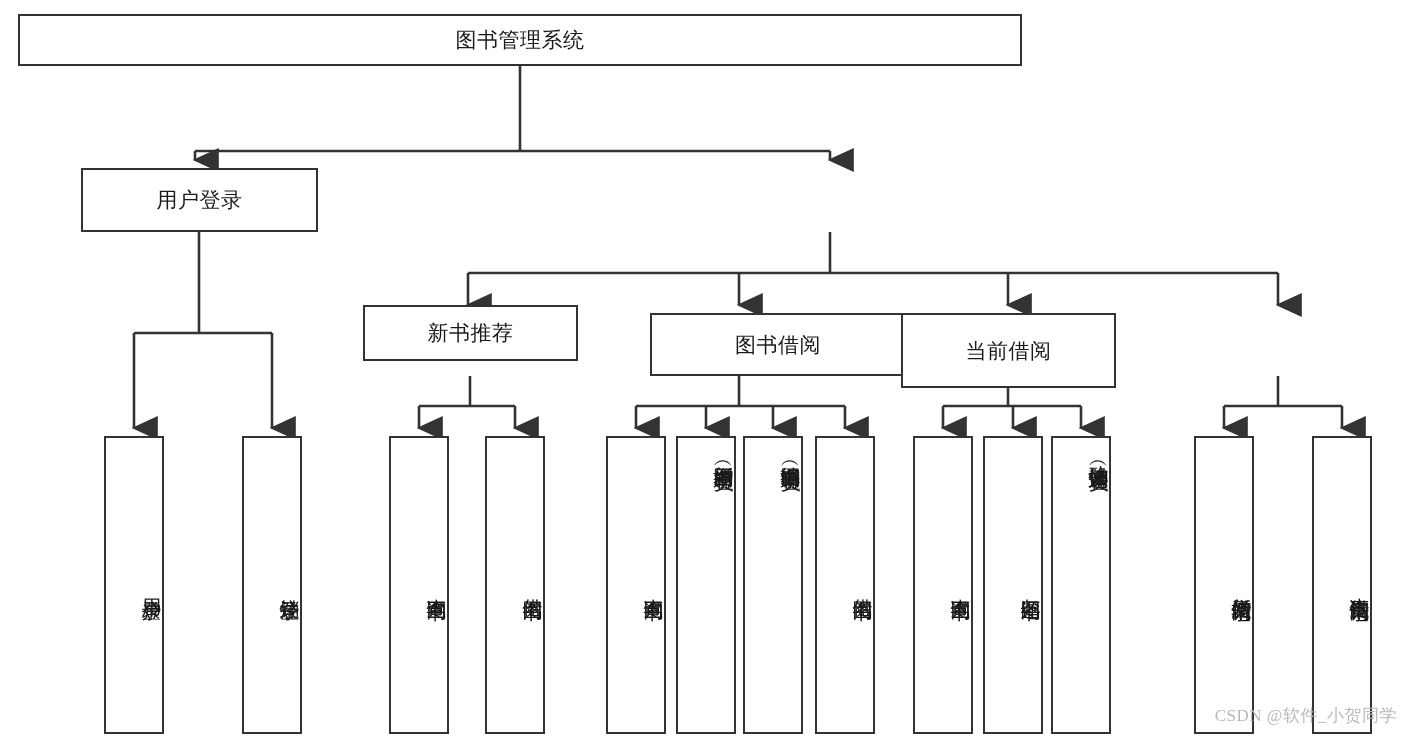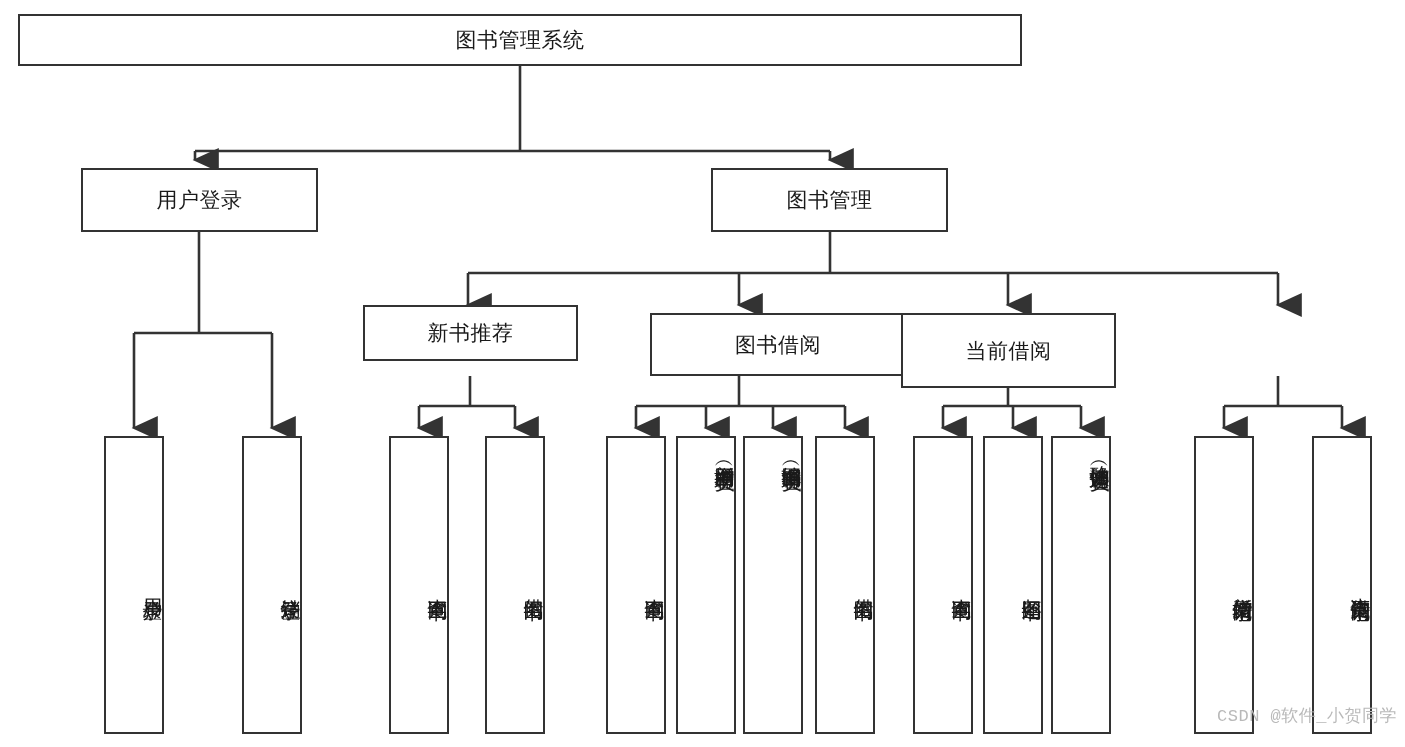--- a/index.html
+++ b/index.html
@@ -5,21 +5,21 @@
   html, body {
     margin: 0;
     padding: 0;
     background: #ffffff;
   }
   #canvas {
     position: relative;
     width: 1405px;
     height: 747px;
     background: #ffffff;
-    font-family: Liberation Mono, monospace;
+    font-family: Liberation Serif, serif;
     overflow: hidden;
   }
   svg#wires {
     position: absolute;
     left: 0;
     top: 0;
     width: 1405px;
     height: 747px;
     pointer-events: none;
   }
@@ -124,23 +124,20 @@
     </g>
   </svg>
 
   <div class="node h" style="left:18px; top:14px; width:1004px; height:52px;">
     <span>图书管理系统</span>
   </div>
 
   <div class="node h" style="left:81px; top:168px; width:237px; height:64px;">
     <span>用户登录</span>
   </div>
-  <div class="node h" style="left:711px; top:168px; width:237px; height:64px;">
-    <span>图书管理</span>
-  </div>
 
   <div class="node h" style="left:363px; top:305px; width:215px; height:56px;">
     <span>新书推荐</span>
   </div>
   <div class="node h" style="left:632px; top:313px; width:256px; height:63px;margin-left:18px;">
     <span>图书借阅</span>
   </div>
   <div class="node h" style="left:901px; top:313px; width:215px; height:75px;">
     <span>当前借阅</span>
   </div>

